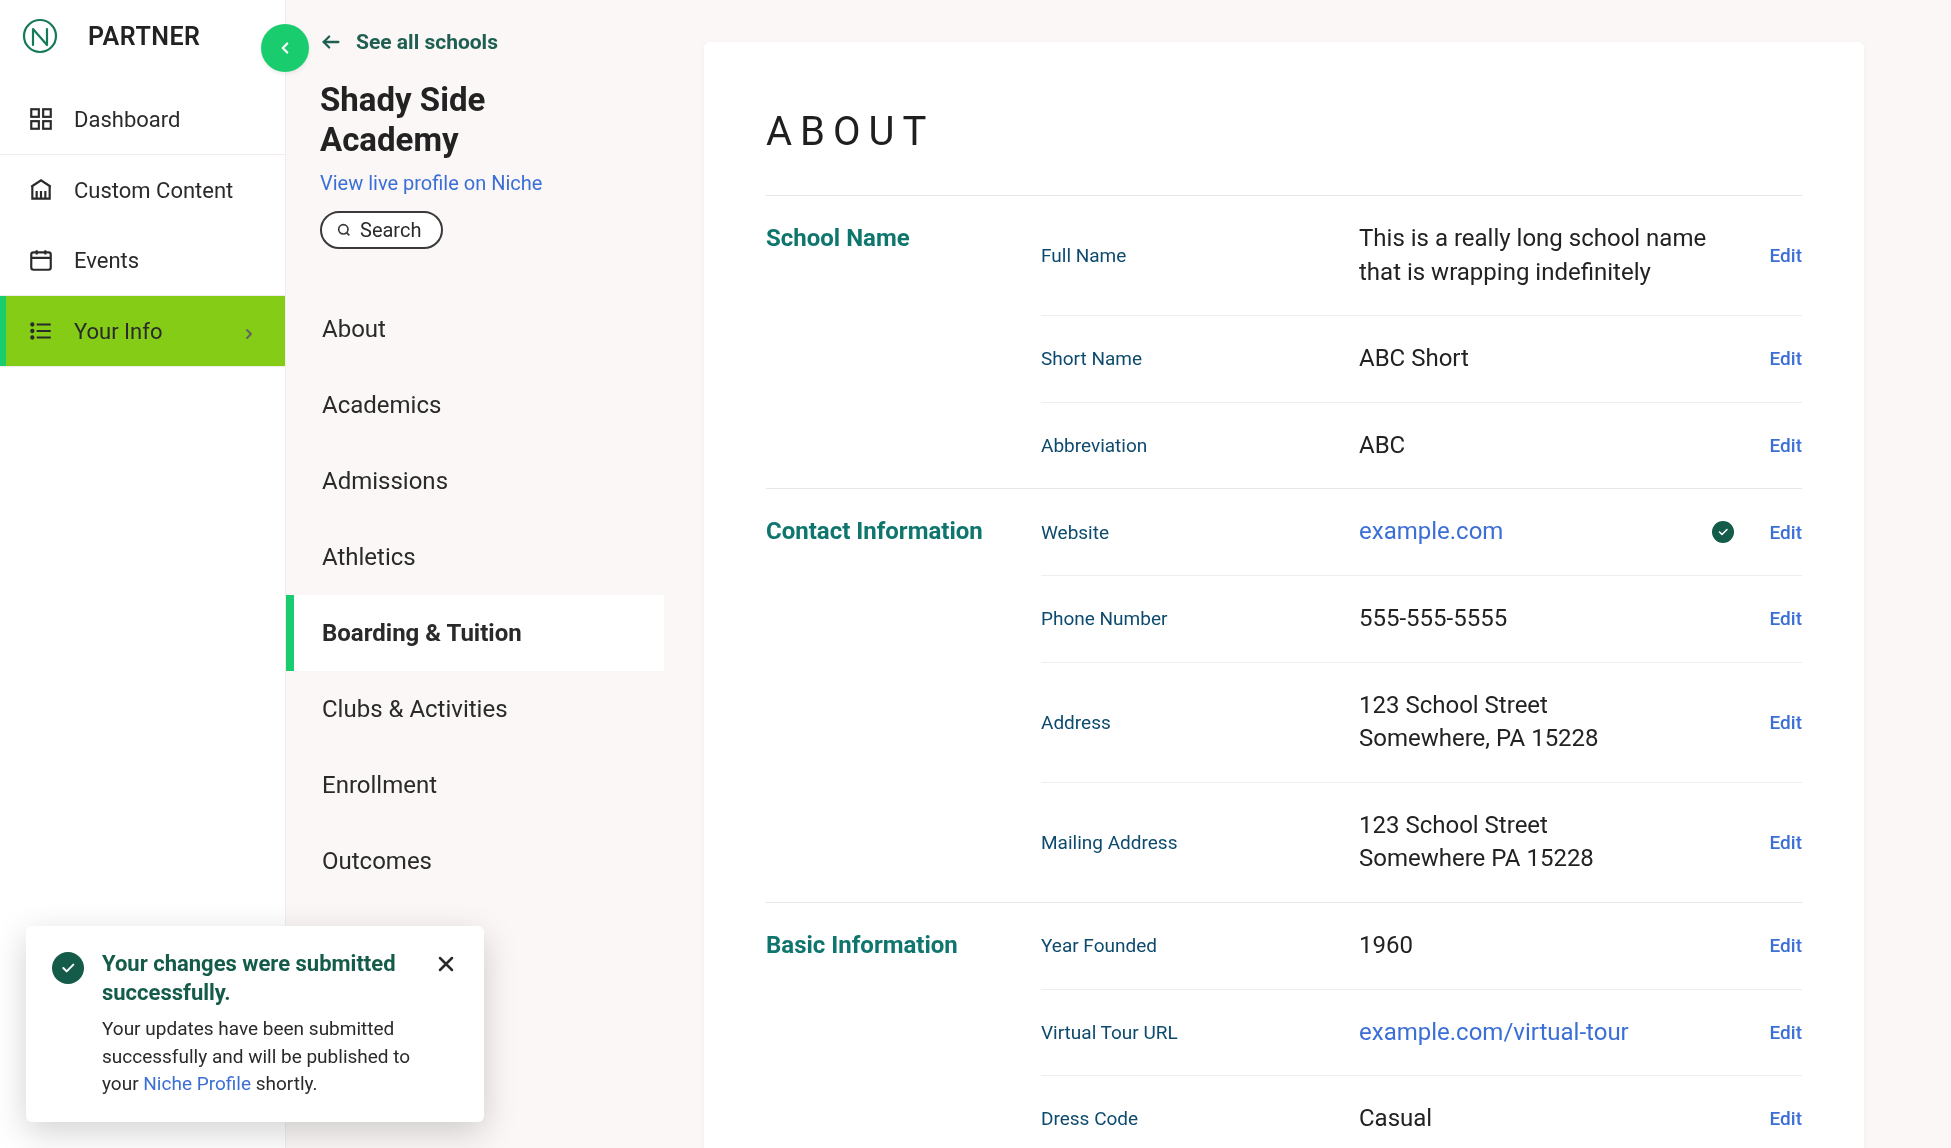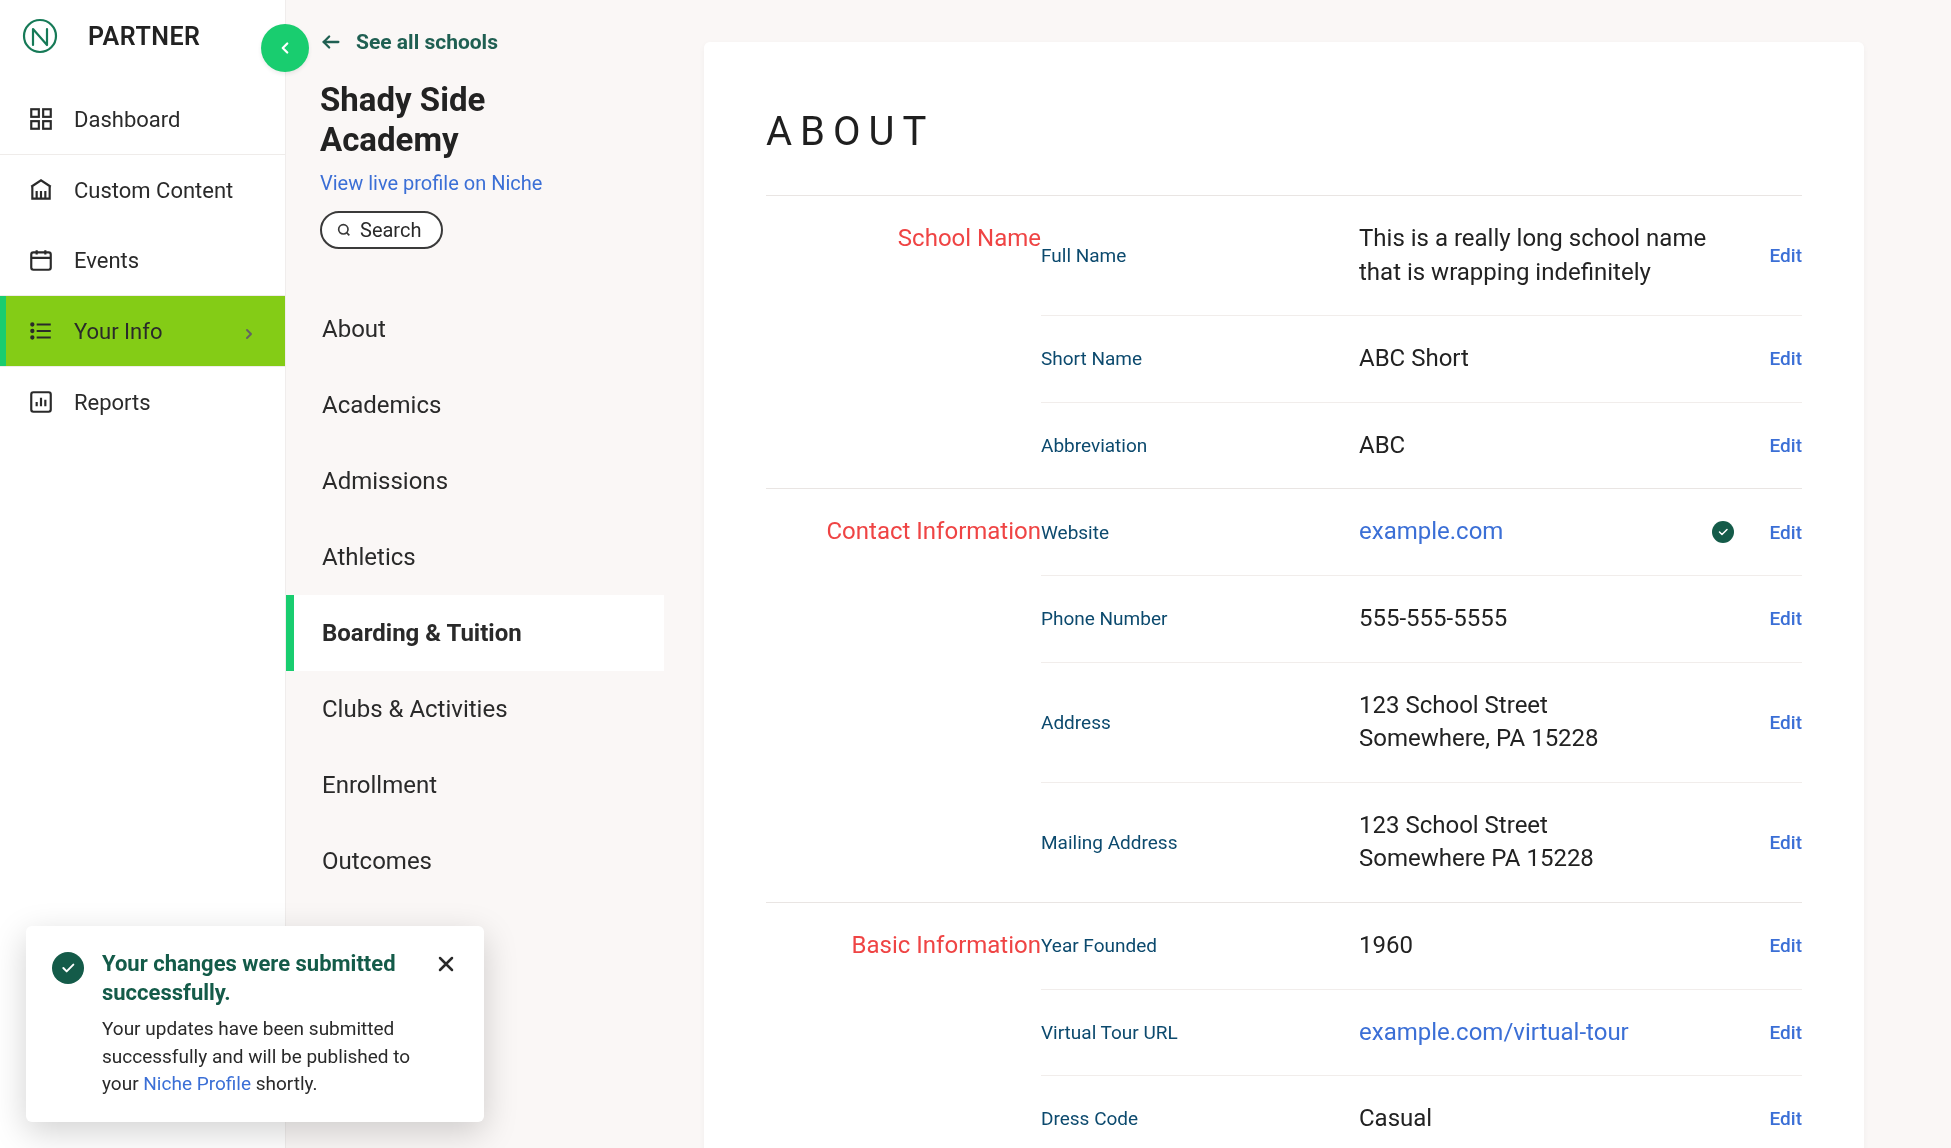--- a/index.html
+++ b/index.html
@@ -177,24 +177,23 @@
   }
 
   .section {
     display: flex;
     border-bottom: 1px solid #e9e5e3;
   }
   .section:last-child { border-bottom: none; }
   .section-label {
     width: 275px;
     font-size: 24px;
-    font-weight: 400;
-    color: #ef4444;
+    font-weight: 700;
+    color: #0f766e;
     padding-top: 28px;
-    text-align: right;
   }
   .rows { flex: 1; }
   .row {
     display: flex;
     align-items: center;
     padding: 26px 0;
     border-bottom: 1px solid #f1edeb;
     gap: 18px;
   }
   .row:last-child { border-bottom: none; }
@@ -345,29 +344,20 @@
       <span class="nav-label">Your Info</span>
       <span class="nav-chevron">
         <svg viewBox="0 0 24 24" fill="none" stroke="currentColor" stroke-width="3" stroke-linecap="round" stroke-linejoin="round">
             <path d="M9 6 L15 12 L9 18"></path>
           </svg>
       </span>
     </div>
 
     <div class="nav-sep"></div>
 
-    <div class="nav-item">
-      <span class="nav-icon">
-        <svg viewBox="0 0 24 24" fill="none" stroke="currentColor" stroke-width="2">
-          <rect x="3" y="3" width="18" height="18" rx="2"></rect>
-            <path d="M8 16v-4M12 16v-8M16 16v-6"></path>
-        </svg>
-      </span>
-      <span class="nav-label">Reports</span>
-    </div>
   </aside>
 
   <aside class="secondary-sidebar">
     <div class="back-row">
       <svg viewBox="0 0 24 24" fill="none" stroke="currentColor" stroke-width="2.5" stroke-linecap="round" stroke-linejoin="round">
           <path d="M20 12H4"></path>
           <path d="M10 6 4 12l6 6"></path>
         </svg>
       <span>See all schools</span>
     </div>

